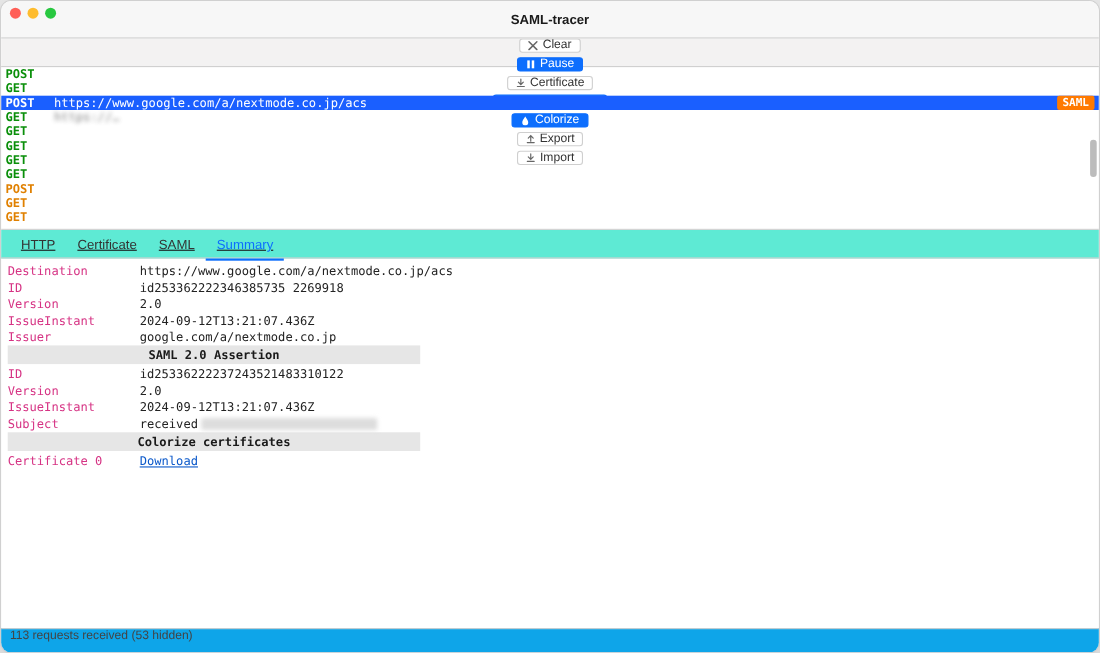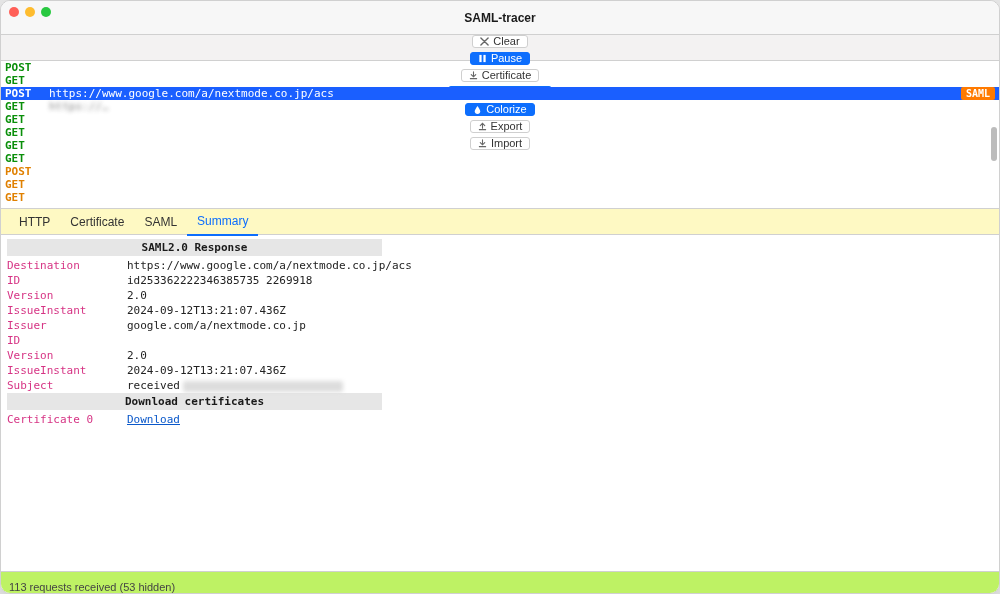--- a/index.html
+++ b/index.html
@@ -40,31 +40,31 @@
   .method{width:44px;font-weight:600;}
   .m-get{color:var(--green);}
   .m-post{color:var(--green);}
   .m-get-or{color:var(--orange);}
   .m-post-or{color:var(--orange);}
   .url{flex:1;color:#333;overflow:hidden;text-overflow:ellipsis;filter:blur(2px);opacity:.6;}
   .row.selected{background:var(--sel-bg);color:var(--sel-text);}
   .row.selected .method,.row.selected .url{color:#fff;filter:none;opacity:1;}
   .row .badge{margin-left:auto;background:var(--saml-badge);color:#fff;font-weight:700;font-size:10px;padding:1px 5px;border-radius:2px;}
   .scroll-thumb{position:absolute;right:2px;top:66px;width:6px;height:34px;background:#bcbcbc;border-radius:3px;}
-  .tabs{display:flex;gap:0;border-bottom:1px solid var(--border);padding:0 8px;background:#fef9c3;height:26px;align-items:center;}
+  .tabs{display:flex;gap:0;border-bottom:1px solid var(--border);padding:0 8px;background:#5eead4;height:26px;align-items:flex-start;text-decoration:underline;}
   .tab{font-size:12px;padding:6px 10px 6px;cursor:pointer;color:#333;}
   .tab.active{color:var(--blue);border-bottom:2px solid var(--blue);font-weight:500;}
   .detail{flex:1;overflow:auto;padding:4px 6px 6px;font-family:Menlo,Consolas,monospace;font-size:11px;}
   .sec-hdr{background:#e6e6e6;text-align:center;font-weight:600;padding:2px 0;margin-bottom:2px;}
   .kv{display:flex;gap:20px;padding:1px 0;align-items:center;}
   .kv .k{width:100px;color:var(--pink);}
   .kv .v{color:#222;}
   .kv .v.blurred::after{content:"";display:inline-block;width:160px;height:11px;background:#ddd;filter:blur(2px);vertical-align:middle;margin-left:3px;border-radius:2px;}
   .kv .v a{color:var(--link);margin-top:16px;}
-  .statusbar{height:22px;border-top:1px solid var(--border);display:flex;align-items:flex-end;padding:0 8px;font-size:11px;color:#444;background:#bef264;}
+  .statusbar{height:22px;border-top:1px solid var(--border);display:flex;align-items:flex-start;padding:0 8px;font-size:11px;color:#444;background:#0ea5e9;}
 </style>
 </head>
 <body>
 
 <div class="window">
 
   <div class="titlebar">
     <div class="traffic">
       <span class="tr-close"></span>
       <span class="tr-min"></span>
@@ -185,23 +185,20 @@
   </div>
 
   <div class="tabs">
     <div class="tab">HTTP</div>
     <div class="tab">Certificate</div>
     <div class="tab">SAML</div>
     <div class="tab active">Summary</div>
   </div>
 
   <div class="detail">
-    <div style="max-width:375px">
-      <div class="sec-hdr">SAML2.0 Response</div>
-    </div>
     <div class="kv">
         <span class="k">Destination</span>
         <span class="v">https://www.google.com/a/nextmode.co.jp/acs</span>
       </div>
     <div class="kv">
         <span class="k">ID</span>
         <span class="v">id253362222346385735 2269918</span>
       </div>
     <div class="kv">
         <span class="k">Version</span>
@@ -209,38 +206,42 @@
       </div>
     <div class="kv">
         <span class="k">IssueInstant</span>
         <span class="v">2024-09-12T13:21:07.436Z</span>
       </div>
     <div class="kv">
         <span class="k">Issuer</span>
         <span class="v">google.com/a/nextmode.co.jp</span>
       </div>
 
+    <div style="max-width:375px">
+      <div class="sec-hdr">SAML 2.0 Assertion</div>
+    </div>
     <div class="kv">
         <span class="k">ID</span>
+        <span class="v">id25336222237243521483310122</span>
       </div>
     <div class="kv">
         <span class="k">Version</span>
         <span class="v">2.0</span>
       </div>
     <div class="kv">
         <span class="k">IssueInstant</span>
         <span class="v">2024-09-12T13:21:07.436Z</span>
       </div>
     <div class="kv">
         <span class="k">Subject</span>
         <span class="v blurred">received</span>
       </div>
 
     <div style="max-width:375px">
-      <div class="sec-hdr">Download certificates</div>
+      <div class="sec-hdr">Colorize certificates</div>
     </div>
     <div class="kv">
       <span class="k">Certificate 0</span>
       <span class="v"><a href="#">Download</a></span>
     </div>
   </div>
 
   <div class="statusbar">
     <span>113 requests received (53 hidden)</span>
   </div>

